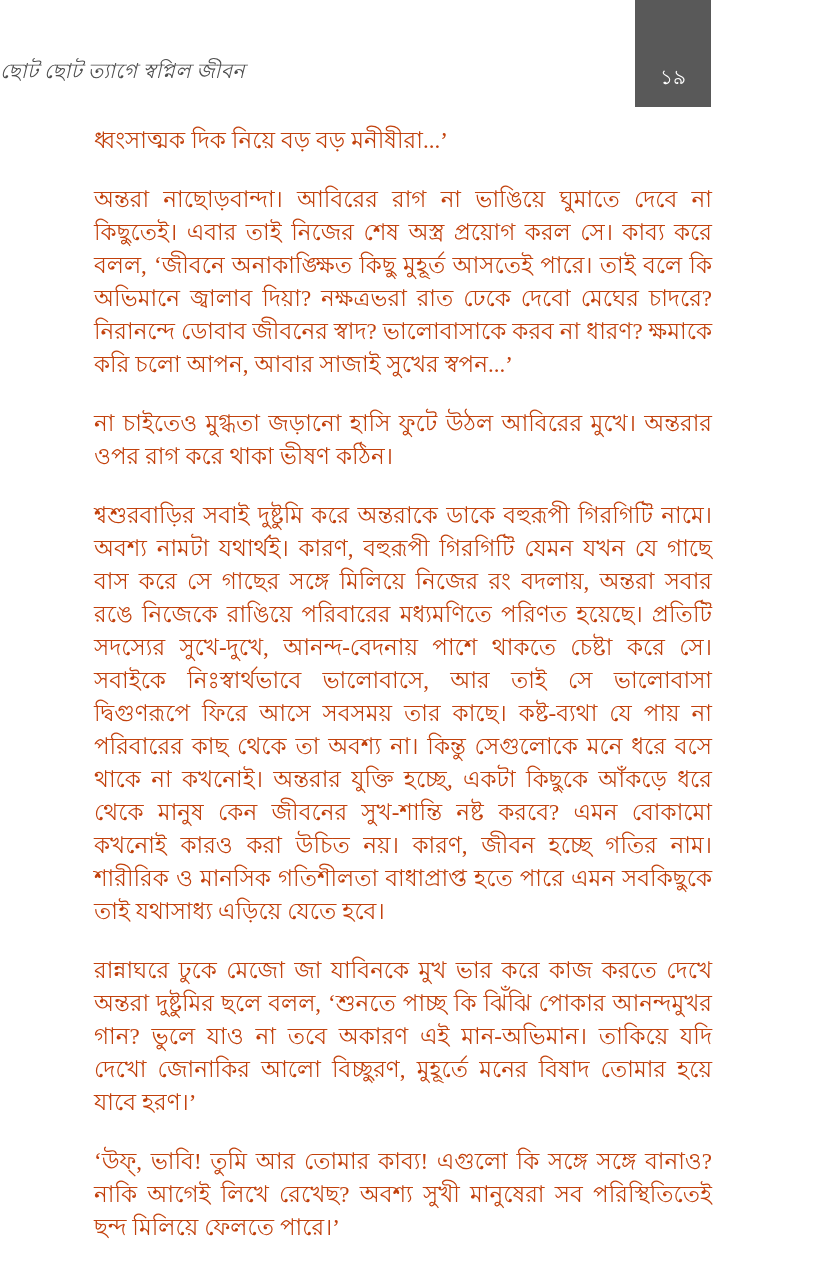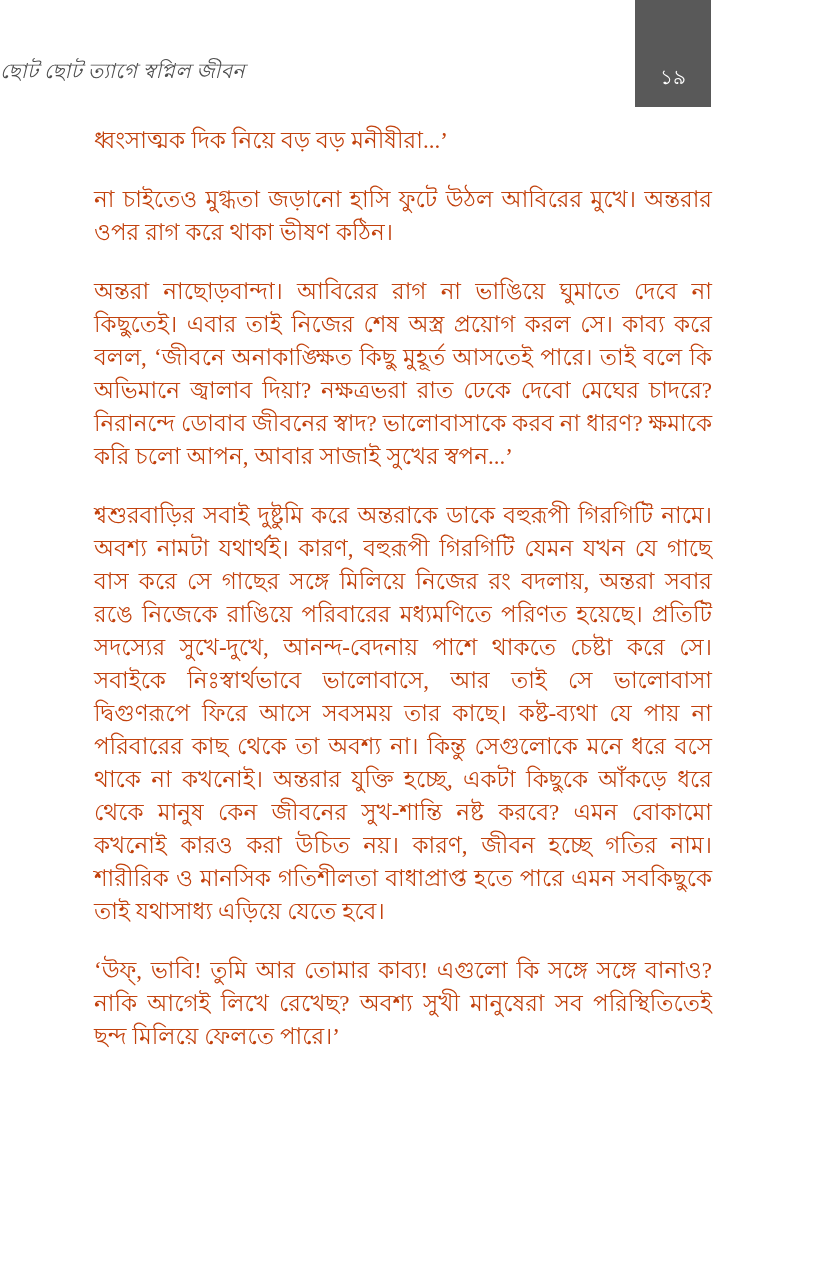--- a/index.html
+++ b/index.html
@@ -96,24 +96,25 @@
     <div class="page-number-box">
       <div class="page-number">১৯</div>
     </div>
   </div>
 
   <div class="content">
 
     <p class="para left">ধ্বংসাত্মক দিক নিয়ে বড় বড় মনীষীরা...’</p>
 
 
+    <p class="para">অন্তরা নাছোড়বান্দা। আবিরের রাগ না ভাঙিয়ে ঘুমাতে দেবে না কিছুতেই। এবার তাই নিজের শেষ অস্ত্র প্রয়োগ করল সে। কাব্য করে বলল, ‘জীবনে অনাকাঙ্ক্ষিত কিছু মুহূর্ত আসতেই পারে। তাই বলে কি অভিমানে জ্বালাব দিয়া? নক্ষত্রভরা রাত ঢেকে দেবো মেঘের চাদরে? নিরানন্দে ডোবাব জীবনের স্বাদ? ভালোবাসাকে করব না ধারণ? ক্ষমাকে করি চলো আপন, আবার সাজাই সুখের স্বপন...’</p>
+
     <p class="para">না চাইতেও মুগ্ধতা জড়ানো হাসি ফুটে উঠল আবিরের মুখে। অন্তরার ওপর রাগ করে থাকা ভীষণ কঠিন।</p>
-
-    <p class="para">অন্তরা নাছোড়বান্দা। আবিরের রাগ না ভাঙিয়ে ঘুমাতে দেবে না কিছুতেই। এবার তাই নিজের শেষ অস্ত্র প্রয়োগ করল সে। কাব্য করে বলল, ‘জীবনে অনাকাঙ্ক্ষিত কিছু মুহূর্ত আসতেই পারে। তাই বলে কি অভিমানে জ্বালাব দিয়া? নক্ষত্রভরা রাত ঢেকে দেবো মেঘের চাদরে? নিরানন্দে ডোবাব জীবনের স্বাদ? ভালোবাসাকে করব না ধারণ? ক্ষমাকে করি চলো আপন, আবার সাজাই সুখের স্বপন...’</p>
 
 
     <p class="para">শ্বশুরবাড়ির সবাই দুষ্টুমি করে অন্তরাকে ডাকে বহুরূপী গিরগিটি নামে। অবশ্য নামটা যথার্থই। কারণ, বহুরূপী গিরগিটি যেমন যখন যে গাছে বাস করে সে গাছের সঙ্গে মিলিয়ে নিজের রং বদলায়, অন্তরা সবার রঙে নিজেকে রাঙিয়ে পরিবারের মধ্যমণিতে পরিণত হয়েছে। প্রতিটি সদস্যের সুখে-দুখে, আনন্দ-বেদনায় পাশে থাকতে চেষ্টা করে সে। সবাইকে নিঃস্বার্থভাবে ভালোবাসে, আর তাই সে ভালোবাসা দ্বিগুণরূপে ফিরে আসে সবসময় তার কাছে। কষ্ট-ব্যথা যে পায় না পরিবারের কাছ থেকে তা অবশ্য না। কিন্তু সেগুলোকে মনে ধরে বসে থাকে না কখনোই। অন্তরার যুক্তি হচ্ছে, একটা কিছুকে আঁকড়ে ধরে থেকে মানুষ কেন জীবনের সুখ-শান্তি নষ্ট করবে? এমন বোকামো কখনোই কারও করা উচিত নয়। কারণ, জীবন হচ্ছে গতির নাম। শারীরিক ও মানসিক গতিশীলতা বাধাপ্রাপ্ত হতে পারে এমন সবকিছুকে তাই যথাসাধ্য এড়িয়ে যেতে হবে।</p>
 
+    <p class="para">রান্নাঘরে ঢুকে মেজো জা যাবিনকে মুখ ভার করে কাজ করতে দেখে অন্তরা দুষ্টুমির ছলে বলল, ‘শুনতে পাচ্ছ কি ঝিঁঝি পোকার আনন্দমুখর গান? ভুলে যাও না তবে অকারণ এই মান-অভিমান। তাকিয়ে যদি দেখো জোনাকির আলো বিচ্ছুরণ, মুহূর্তে মনের বিষাদ তোমার হয়ে যাবে হরণ।’</p>
 
     <p class="para">‘উফ্, ভাবি! তুমি আর তোমার কাব্য! এগুলো কি সঙ্গে সঙ্গে বানাও? নাকি আগেই লিখে রেখেছ? অবশ্য সুখী মানুষেরা সব পরিস্থিতিতেই ছন্দ মিলিয়ে ফেলতে পারে।’</p>
 
   </div>
 </div>
 
 </body></html>

